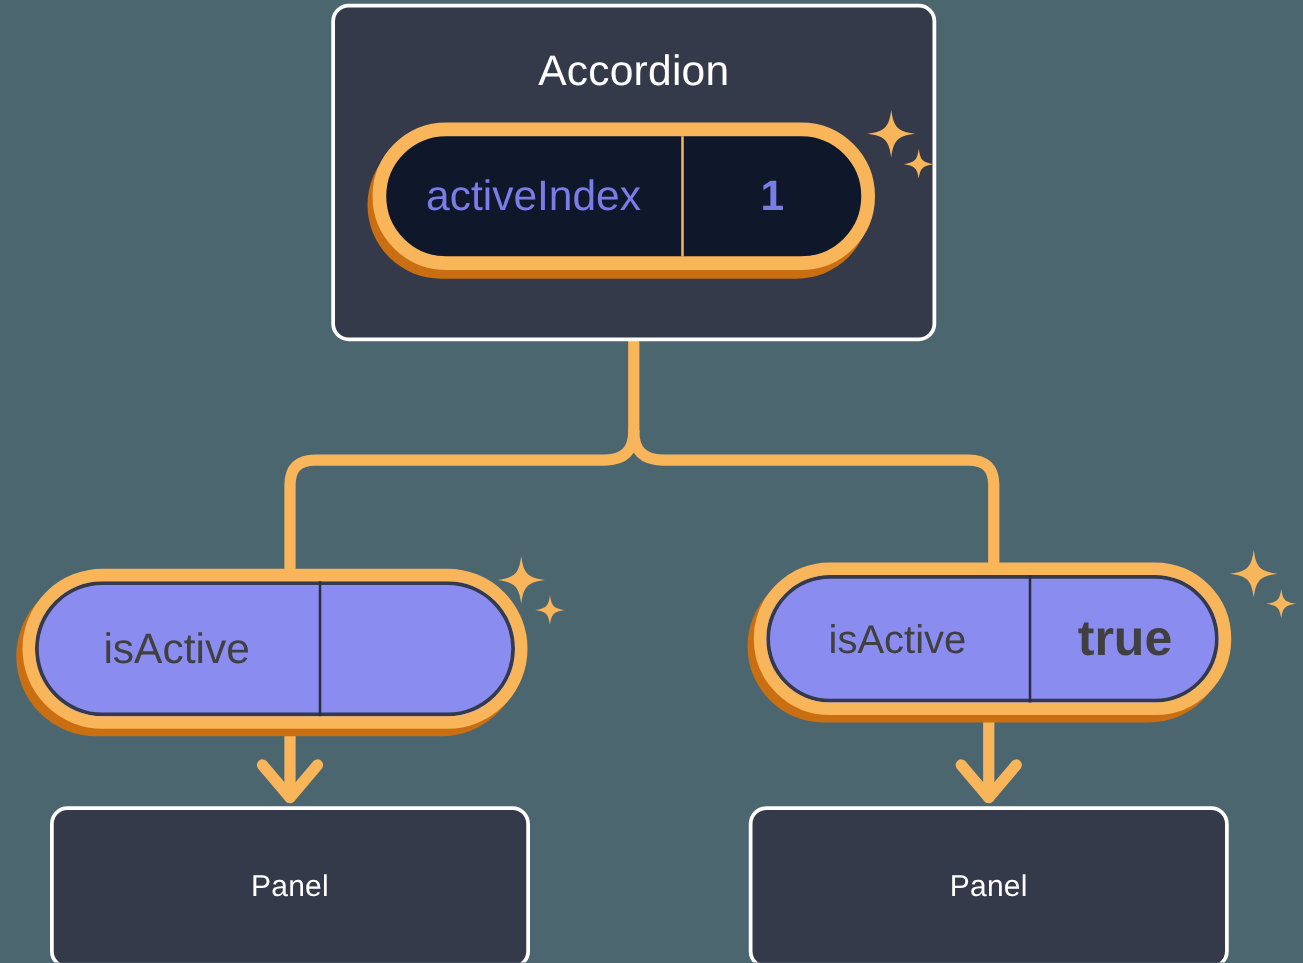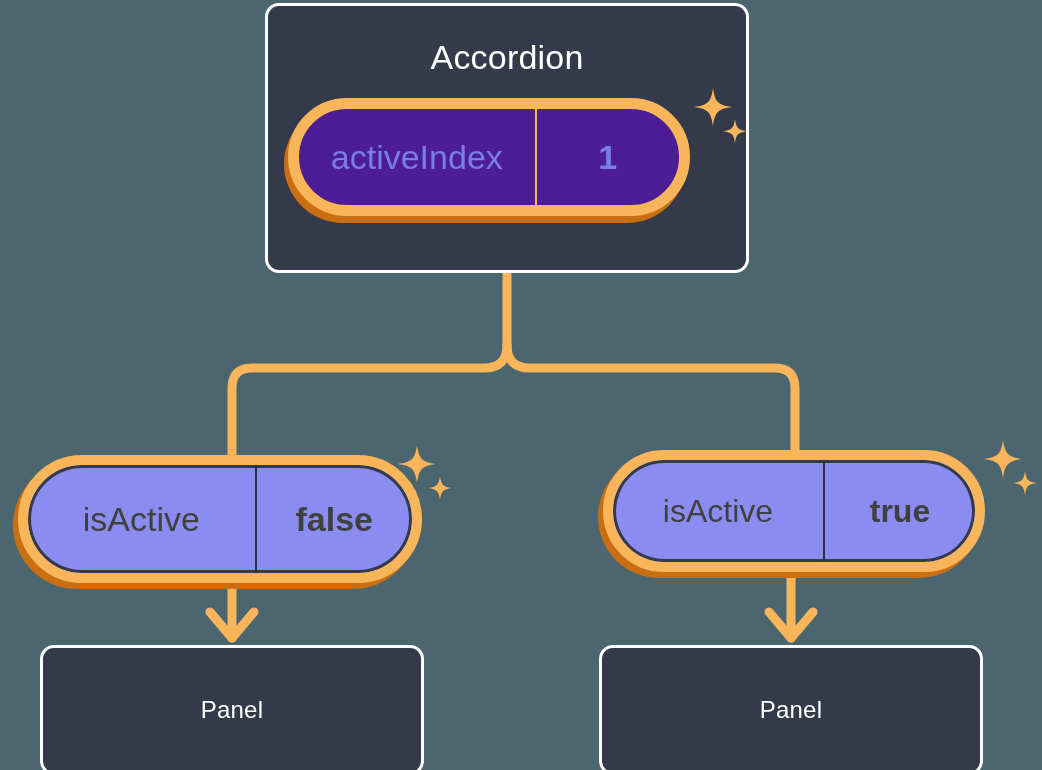--- a/index.html
+++ b/index.html
@@ -72,26 +72,26 @@
   .pill {
     position: absolute;
     box-sizing: border-box;
     border-radius: 999px;
     display: flex;
     align-items: stretch;
   }
 
   
   #pill-activeindex {
-    left: 288px;
+    left: 298px;
     top: 98px;
     width: 402px;
     height: 118px;
     border: 11px solid #f8b55a;
-    background: #4c1d95;
+    background: #0f172a;
     box-shadow: -4px 7px 0 0 #c96f12;
   }
   #pill-activeindex .pill-key,
   #pill-activeindex .pill-val {
     color: #7b7de6;
   }
   #pill-activeindex .pill-divider { background: #f8b55a; }
 
   
   .pill-state {
@@ -131,21 +131,21 @@
     width: 2px;
     align-self: stretch;
     margin: 0;
     flex: 0 0 2px;
   }
   #pill-activeindex .pill-key  { flex: 0 0 62%; font-size: 34px; }
   #pill-activeindex .pill-val  { font-size: 34px; }
   #pill-left  .pill-key { flex: 0 0 59%; font-size: 34px; }
   #pill-left  .pill-val { font-size: 34px; }
   #pill-right .pill-key { flex: 0 0 58%; font-size: 32px; }
-  #pill-right .pill-val { font-size: 32px; }
+  #pill-right .pill-val { font-size: 40px; }
 
   
   .sparkle {
     position: absolute;
     pointer-events: none;
   }
 </style>
 </head>
 <body>
 
@@ -178,21 +178,20 @@
   </div>
 
   <svg class="sparkle" style="left:692px; top:86px;" width="56" height="62" viewBox="0 0 56 62">
     <path fill="#f8b55a" d="M21 2 C23 16 26 19 40 21 C26 23 23 26 21 40 C19 26 16 23 2 21 C16 19 19 16 21 2 Z"></path>
     <path fill="#f8b55a" d="M43 33 C44.3 42 46 44 55 45.3 C46 46.6 44.3 48.4 43 57 C41.7 48.4 40 46.6 31 45.3 C40 44 41.7 42 43 33 Z"></path>
   </svg>
 
   <div class="pill pill-state" id="pill-left">
     <div class="pill-key">isActive</div>
     <div class="pill-divider"></div>
-    <div class="pill-val">false</div>
   </div>
 
   <svg class="sparkle" style="left:396px; top:442px;" width="58" height="62" viewBox="0 0 58 62">
     <path fill="#f8b55a" d="M21 3 C23 17 26 20 40 22 C26 24 23 27 21 41 C19 27 16 24 2 22 C16 20 19 17 21 3 Z"></path>
     <path fill="#f8b55a" d="M44 34 C45.3 43 47 44.8 56 46 C47 47.3 45.3 49 44 58 C42.7 49 41 47.3 32 46 C41 44.8 42.7 43 44 34 Z"></path>
   </svg>
 
   <div class="node-box panel-box" id="panel-left">
     <div class="node-title">Panel</div>
   </div>

